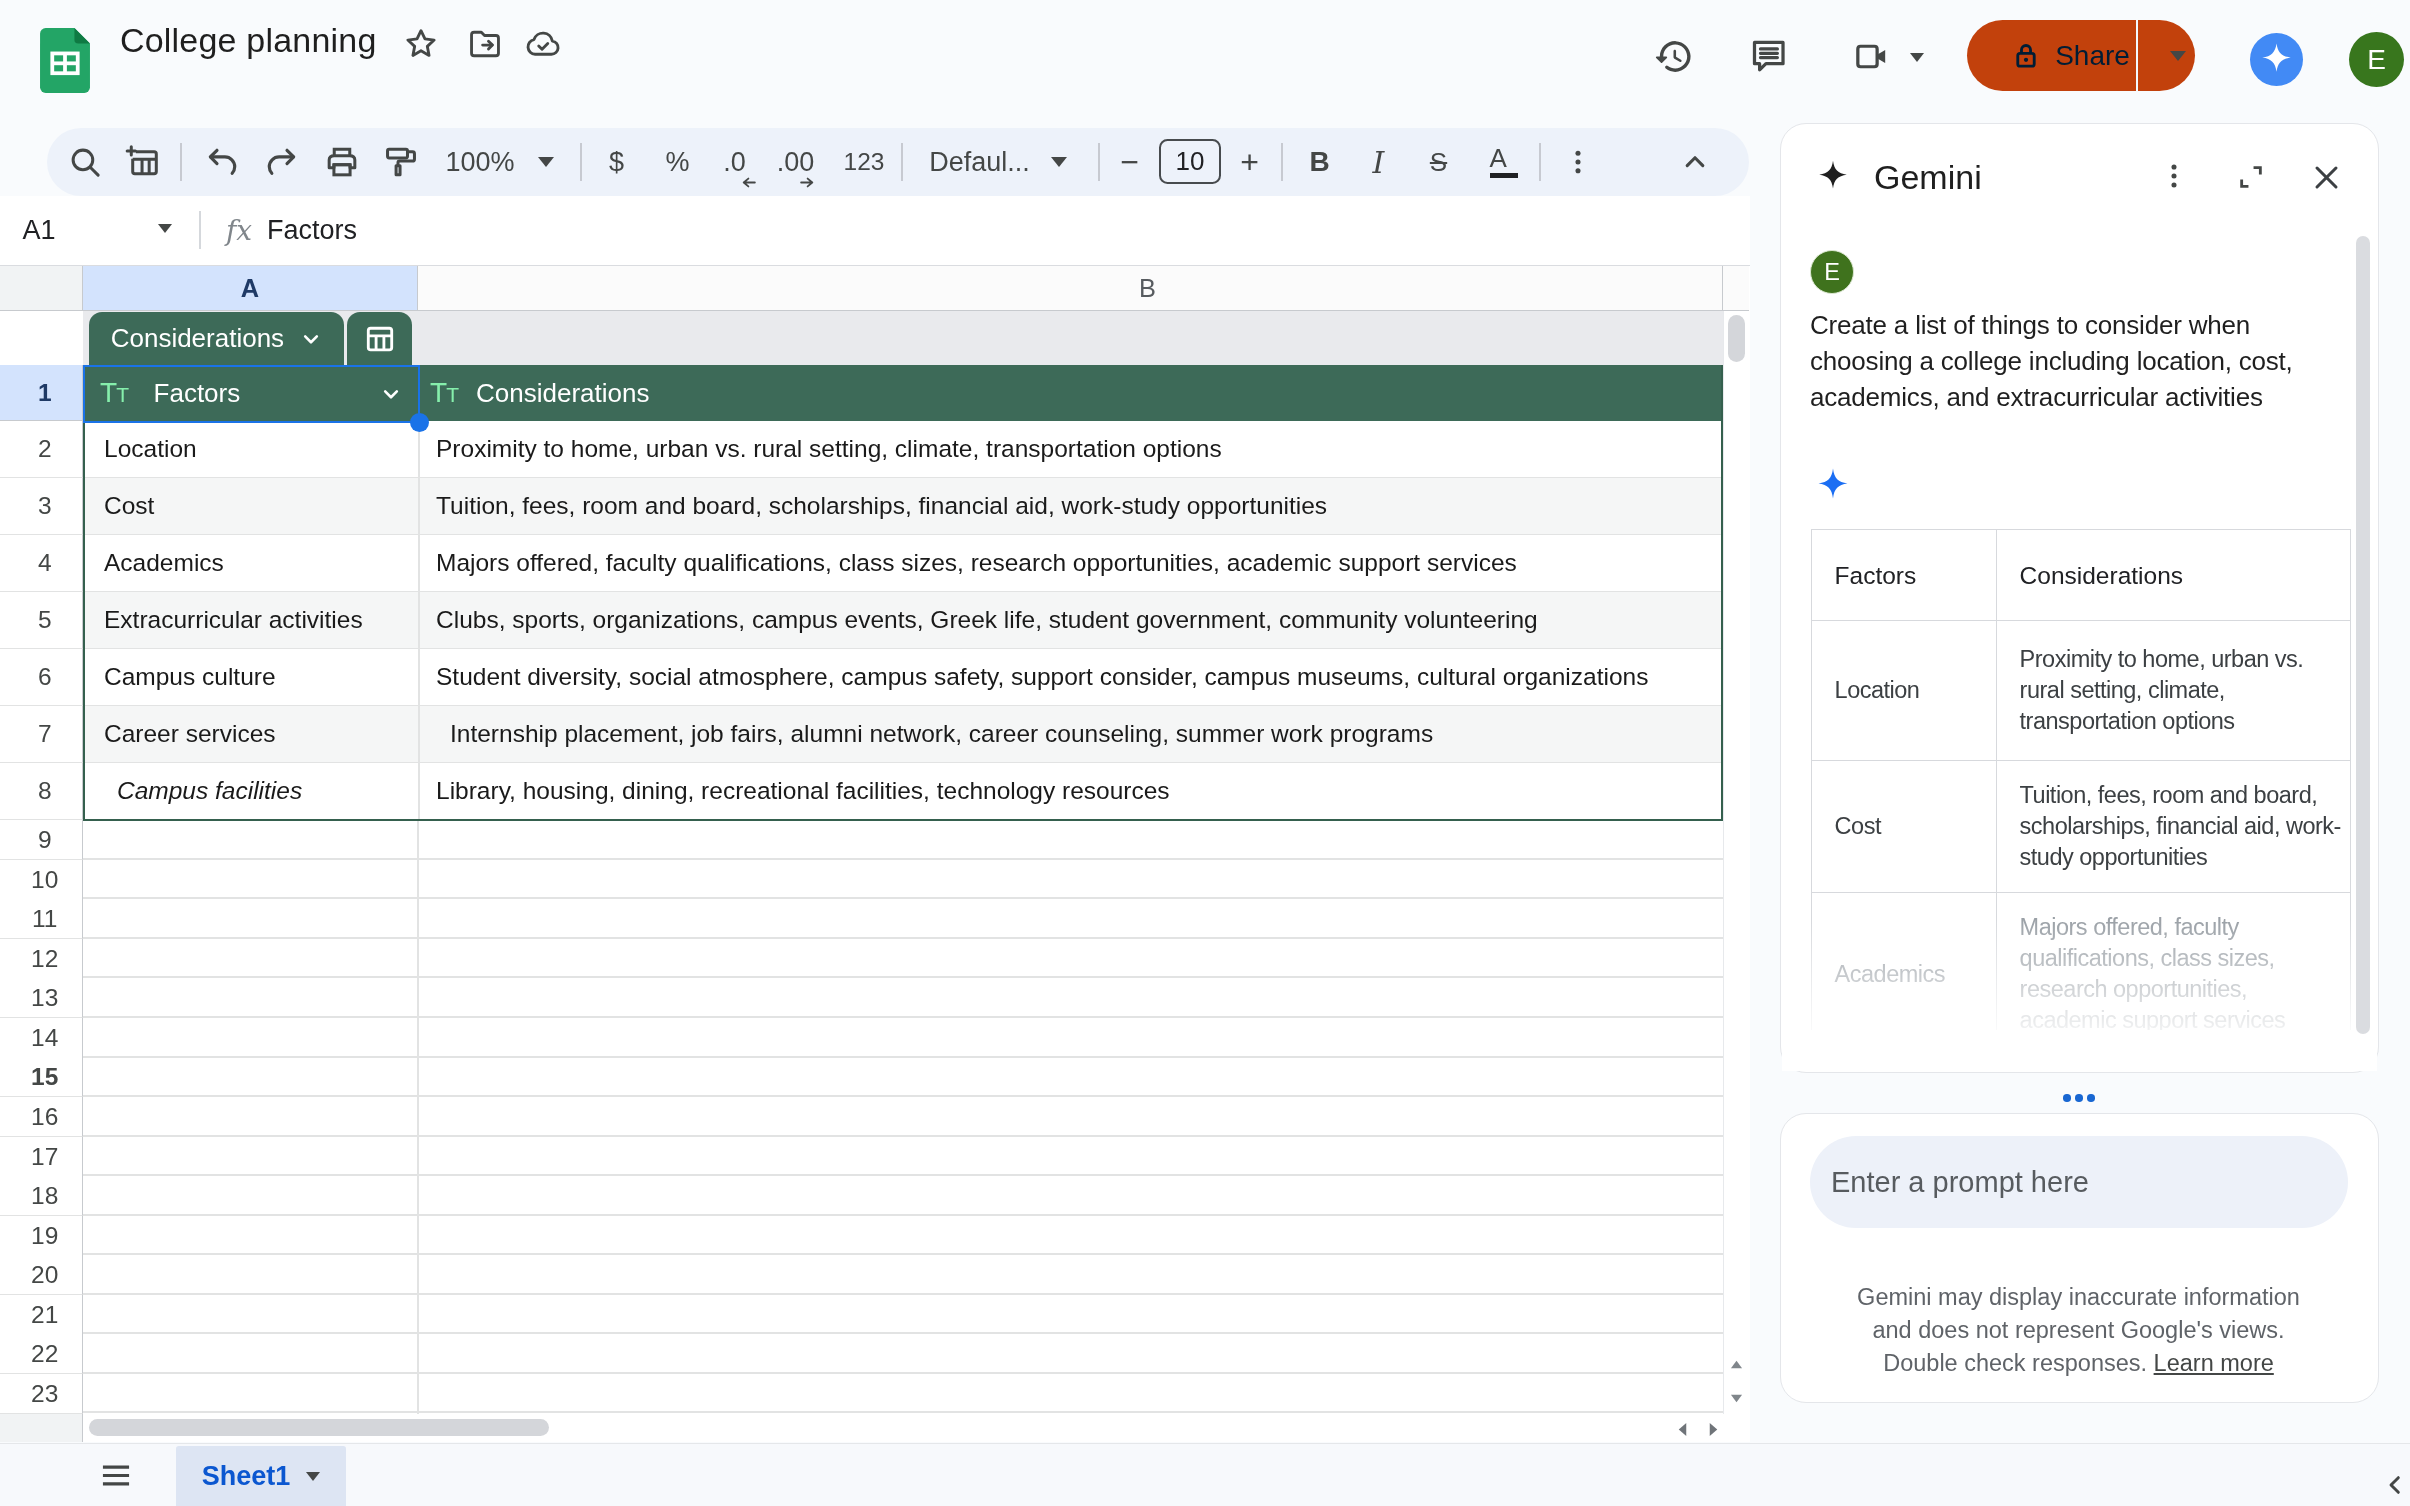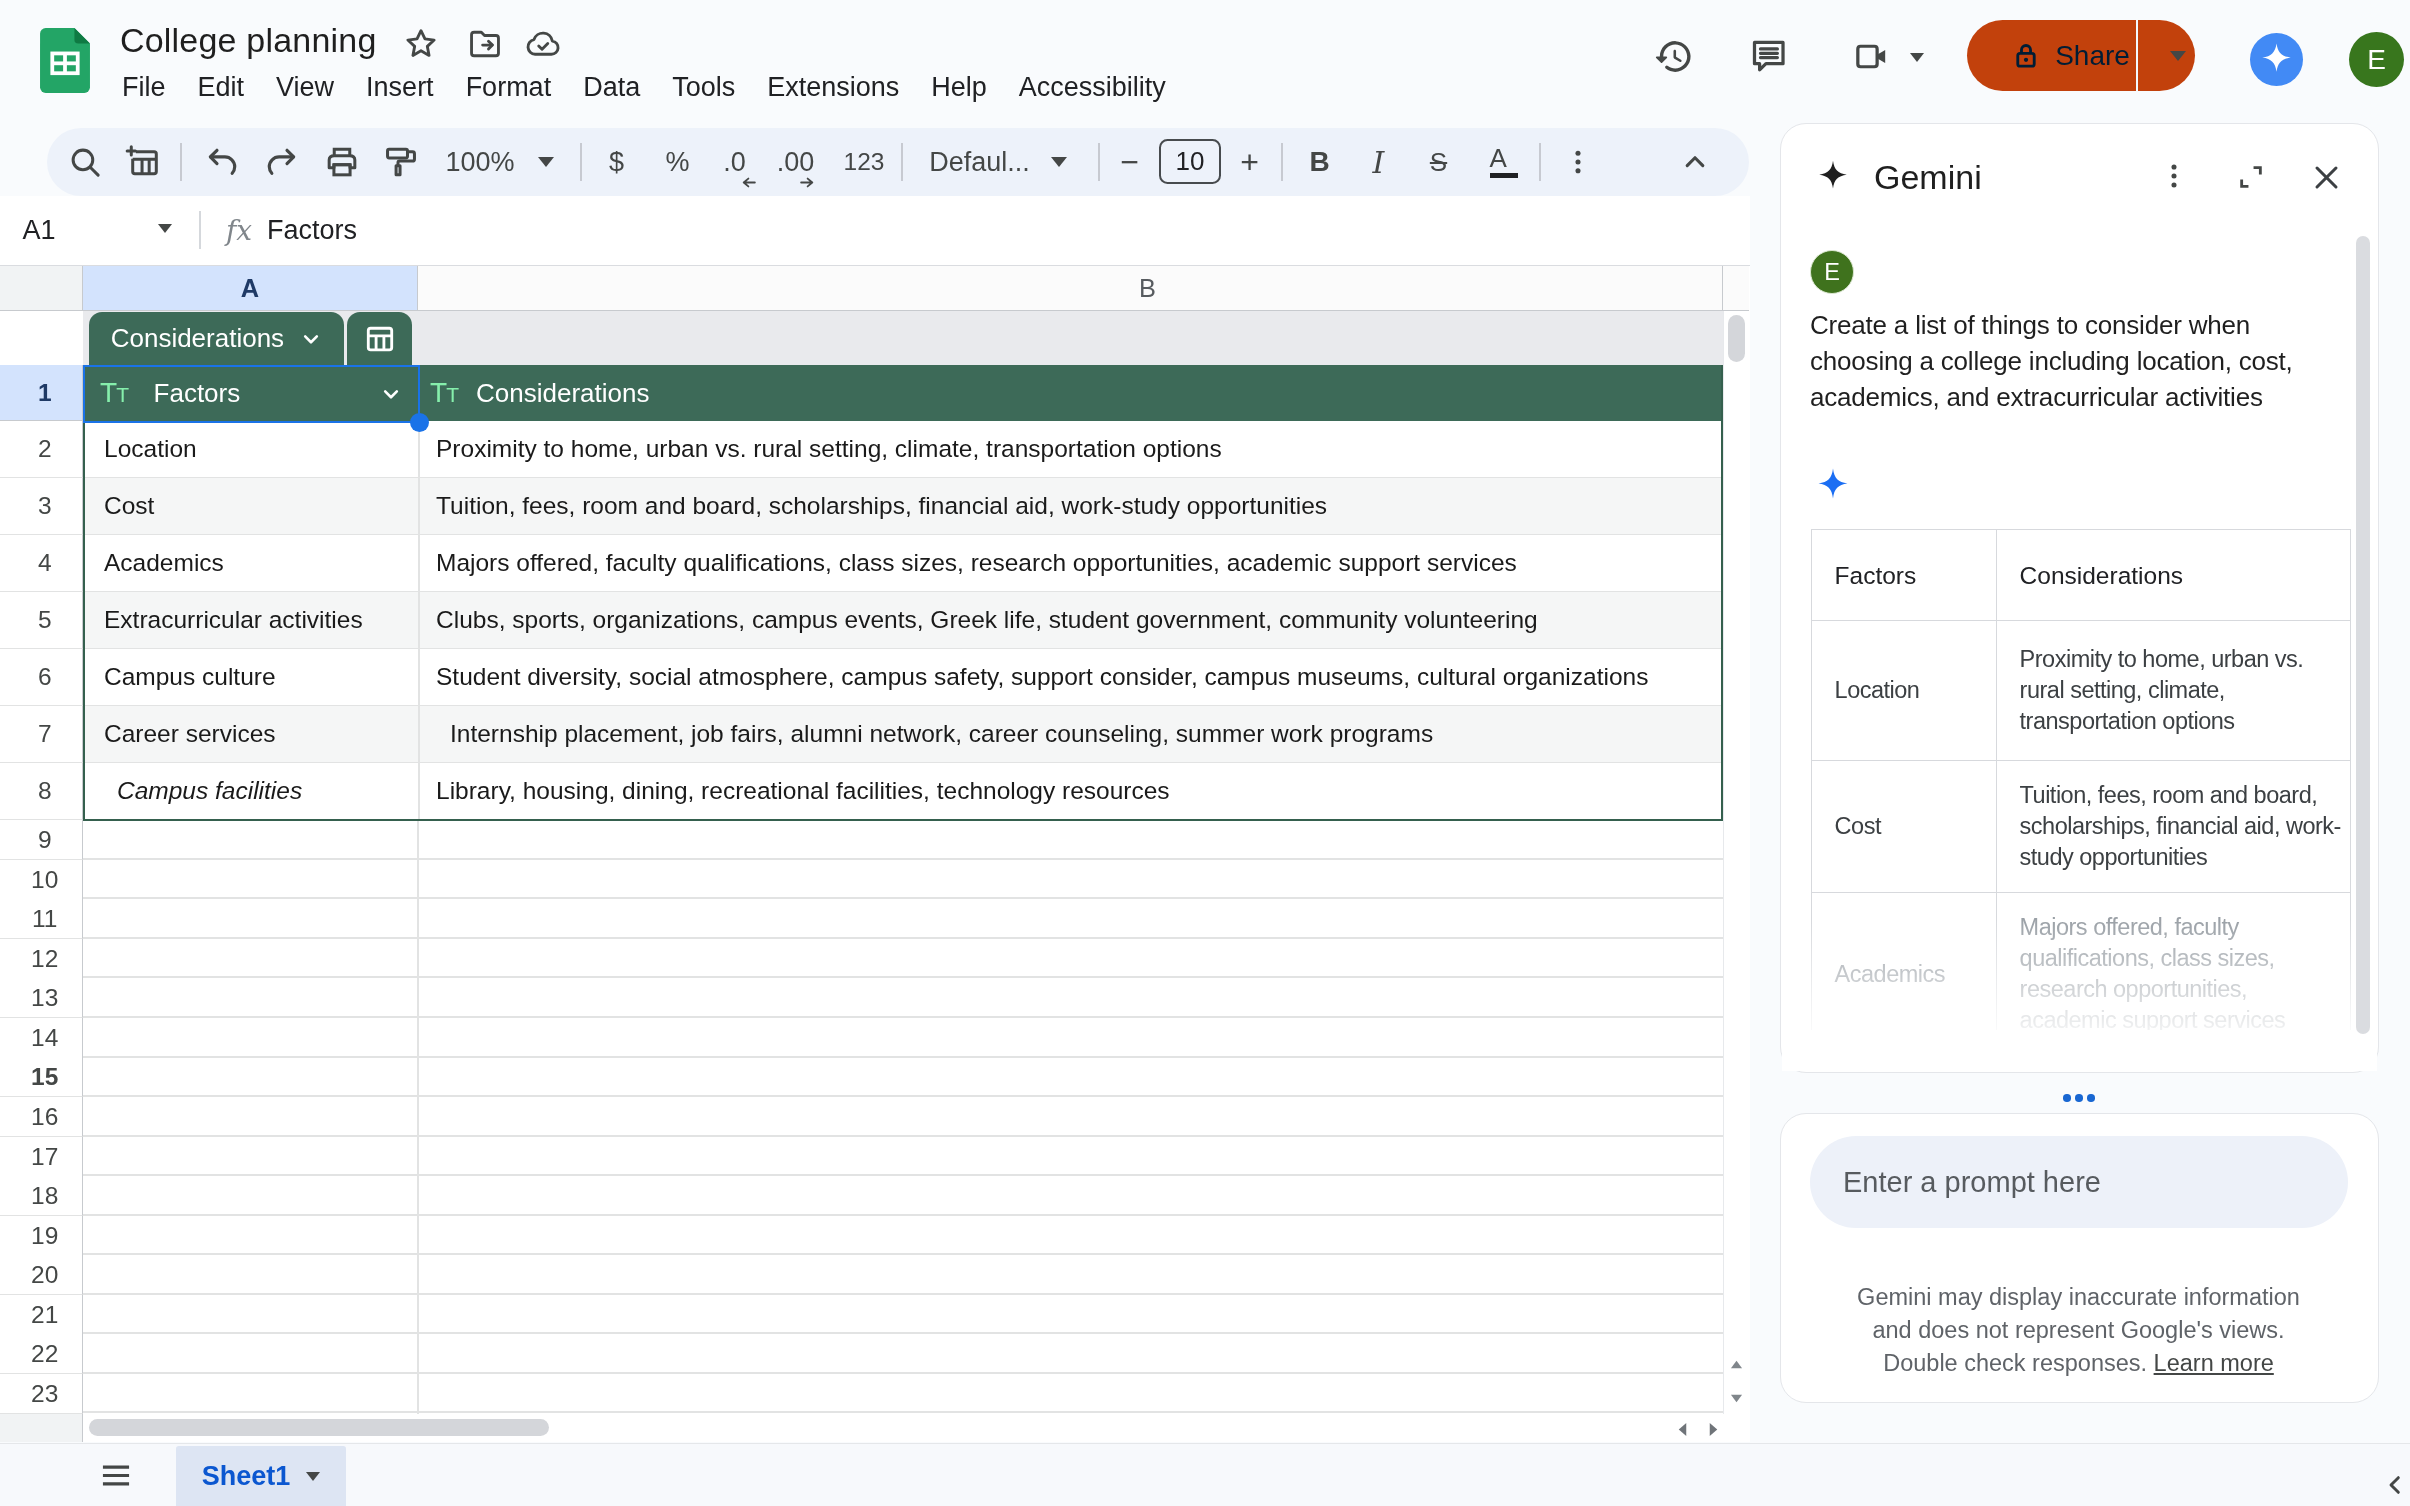--- a/index.html
+++ b/index.html
@@ -74,21 +74,21 @@
   .ptable td { border:1.9px solid #d7d9dd; vertical-align:middle; padding:19px 5.6px 19px 22.6px; line-height:31px; }
   .ptable tr:nth-child(2) td { height:140px; }
   .ptable tr:nth-child(3) td { height:112px; }
   .ptable tr.hdr td { color:#202124; height:91px; letter-spacing:0; font-size:24.5px; }
   .ptable col.c1 { width:185px; }
   .ptable tr.fade-row td { color:#9aa0a6; }
   .fadeout { position:absolute; left:1782px; top:918px; width:595px; height:153px; background:linear-gradient(to bottom, rgba(255,255,255,0) 0%, #ffffff 85%); }
   .dots { position:absolute; top:1094px; left:2063px; display:flex; gap:4.7px; }
   .dots span { width:7.5px; height:7.5px; border-radius:50%; background:#1967d2; }
   .prompt-pill { position:absolute; left:1810px; top:1136px; width:538px; height:92px; border-radius:46px; background:#edf1f9; display:flex; align-items:center; }
-  .pill-text { margin-left:33px; font-size:29px; color:#575b5f; }
+  .pill-text { margin-left:21px; font-size:29px; color:#575b5f; }
   .disclaimer { position:absolute; left:1848px; top:1281px; width:461px; text-align:center; font-size:23.5px; line-height:33px; color:#5f6368; }
   .disclaimer .lm { text-decoration:underline; color:#444746; }
 
   svg { display:block; }
 </style>
 </head>
 <body>
 
 <div id="app">
 
@@ -108,33 +108,20 @@
   <svg class="abs title-icon" style="left:466px" viewBox="0 0 24 24" fill="none" stroke="#444746" stroke-width="1.8" stroke-linejoin="round">
     <path d="M3.5 6.2c0-.9.7-1.6 1.6-1.6h4.6l2 2h7.2c.9 0 1.6.7 1.6 1.6v9.6c0 .9-.7 1.6-1.6 1.6H5.1c-.9 0-1.6-.7-1.6-1.6z"></path>
     <path d="M10.5 12.7h6" stroke-linecap="round"></path>
     <path d="M14.2 10.2l2.5 2.5-2.5 2.5" stroke-linecap="round"></path>
   </svg>
   <svg class="abs title-icon" style="left:524px" viewBox="0 0 24 24" fill="none" stroke="#444746" stroke-width="1.8" stroke-linejoin="round" stroke-linecap="round">
     <path d="M7 18.5h10.3a4.2 4.2 0 0 0 .6-8.36A6 6 0 0 0 6.3 9.2 4.7 4.7 0 0 0 7 18.5z"></path>
     <path d="M9.3 13.2l2.1 2.1 3.6-3.6"></path>
   </svg>
 
-  <div class="abs menubar">
-
-  <div class="menu-item">File</div>
-      <div class="menu-item">Edit</div>
-      <div class="menu-item">View</div>
-      <div class="menu-item">Insert</div>
-      <div class="menu-item">Format</div>
-      <div class="menu-item">Data</div>
-      <div class="menu-item">Tools</div>
-      <div class="menu-item">Extensions</div>
-      <div class="menu-item">Help</div>
-      <div class="menu-item">Accessibility</div>
-    </div>
 
   <svg class="abs hdr-icon" style="left:1653px" viewBox="0 0 24 24" fill="#444746">
     <path d="M13.26 3C8.17 2.86 4 6.95 4 12H2.21c-.45 0-.67.54-.35.85l2.79 2.8c.2.2.51.2.71 0l2.79-2.8c.31-.31.09-.85-.36-.85H6c0-3.9 3.18-7.05 7.1-7 3.72.05 6.85 3.18 6.9 6.9.05 3.91-3.1 7.1-7 7.1-1.61 0-3.1-.55-4.28-1.48a1.1 1.1 0 0 0-1.32.08c-.42.42-.39 1.13.08 1.49A8.96 8.96 0 0 0 13 21c5.05 0 9.14-4.17 9-9.26-.13-4.69-4.05-8.61-8.74-8.74z"></path>
     <path d="M12.75 8c-.41 0-.75.34-.75.75v3.68c0 .35.19.68.49.86l3.12 1.85c.36.21.82.09 1.03-.26.21-.36.09-.82-.26-1.03l-2.88-1.71v-3.39c0-.41-.34-.75-.75-.75z"></path>
   </svg>
   <svg class="abs hdr-icon" style="left:1748px" viewBox="0 0 24 24" fill="none" stroke="#444746" stroke-width="1.9">
     <path d="M20.5 3.8H3.8v12.4h3v3.6l3.7-3.6h10z" stroke-linejoin="round"></path>
     <path d="M7.3 7.6h9.9M7.3 10.1h9.9M7.3 12.6h9.9" stroke-linecap="round"></path>
   </svg>
   <svg class="abs hdr-icon" style="left:1851px" viewBox="0 0 24 24" fill="none" stroke="#444746" stroke-width="1.9">

